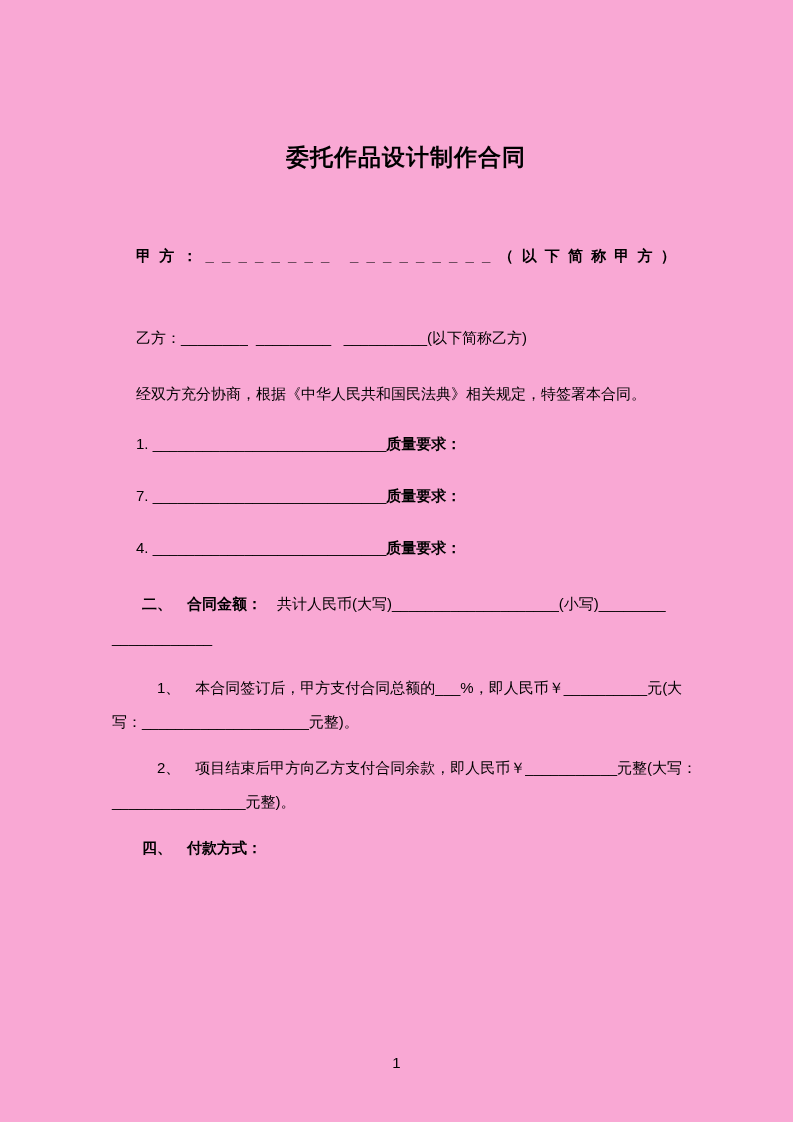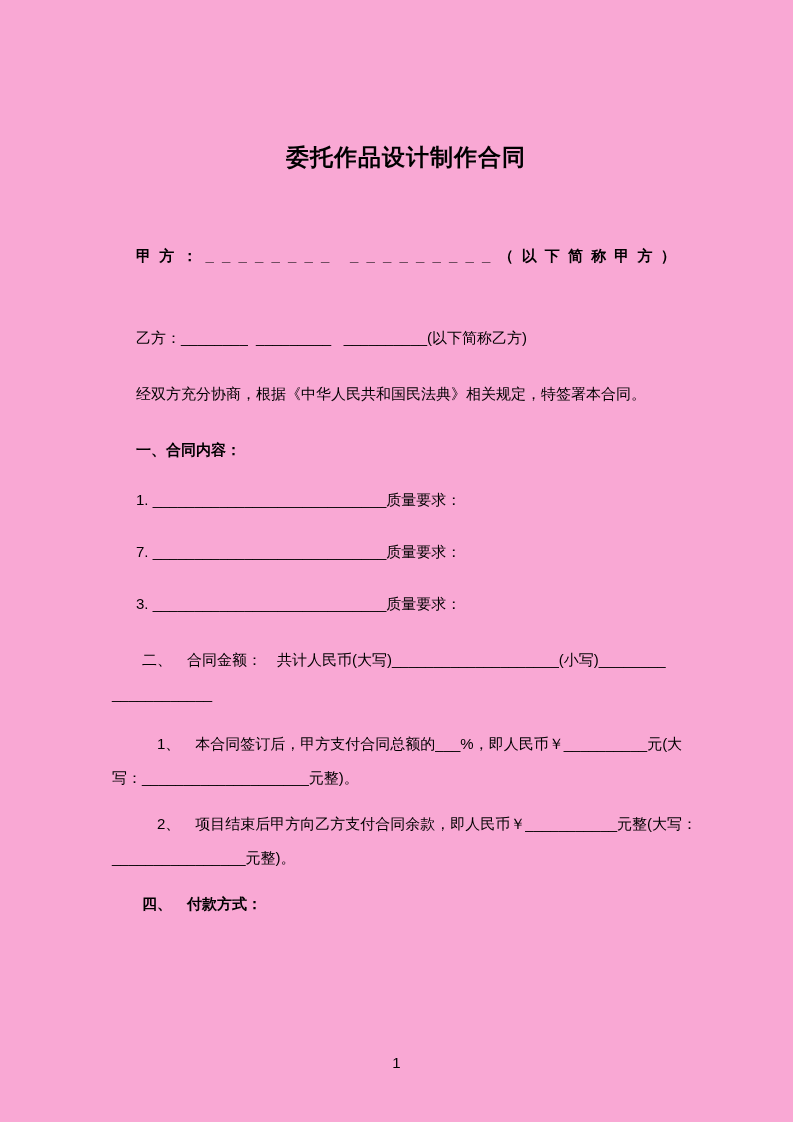--- a/index.html
+++ b/index.html
@@ -30,21 +30,21 @@
     text-align: center;
     letter-spacing: 1px;
   }
   .p {
     margin: 0;
     font-size: 15px;
     line-height: 34px;
     white-space: pre-wrap;
     word-break: break-all;
   }
-  .b { font-weight: normal; }
+  .b { font-weight: bold; }
   .party-a {
     margin-top: 65px;
     font-weight: bold;
     letter-spacing: 2px;
     text-indent: 1.6em;
   }
   .party-b { margin-top: 48px; text-indent: 1.6em; }
   .preamble { margin-top: 22px; text-indent: 1.6em; }
   .sec1 { margin-top: 22px; text-indent: 1.6em; font-weight: bold; }
   .item1 { margin-top: 16px; text-indent: 1.6em; }
@@ -72,27 +72,26 @@
   <div class="content">
 
     <h1 class="title">委托作品设计制作合同</h1>
 
     <p class="p party-a">甲 方 ： _ _ _ _ _ _ _ _   _ _ _ _ _ _ _ _ _ （ 以 下 简 称 甲 方 ）</p>
 
     <p class="p party-b">乙方：________  _________   __________(以下简称乙方)</p>
 
     <p class="p preamble">经双方充分协商，根据《中华人民共和国民法典》相关规定，特签署本合同。</p>
 
-    <p class="p sec1">一、合同内容：</p>
 
     <p class="p item1"><span>1. ____________________________</span><span class="b">质量要求：</span></p>
 
     <p class="p item2"><span>7. ____________________________</span><span class="b">质量要求：</span></p>
 
-    <p class="p item3"><span>3. ____________________________</span><span class="b">质量要求：</span></p>
+    <p class="p item3"><span>4. ____________________________</span><span class="b">质量要求：</span></p>
 
     <p class="p amount"><span class="b">二、　合同金额：</span><span>　共计人民币(大写)____________________(小写)________</span><br><span>____________</span></p>
 
 
     <p class="p pay1">1、　本合同签订后，甲方支付合同总额的___%，即人民币￥__________元(大写：____________________元整)。</p>
 
     <p class="p pay2">2、　项目结束后甲方向乙方支付合同余款，即人民币￥___________元整(大写：________________元整)。</p>
 
     <p class="p sec4">四、　付款方式：</p>
 

